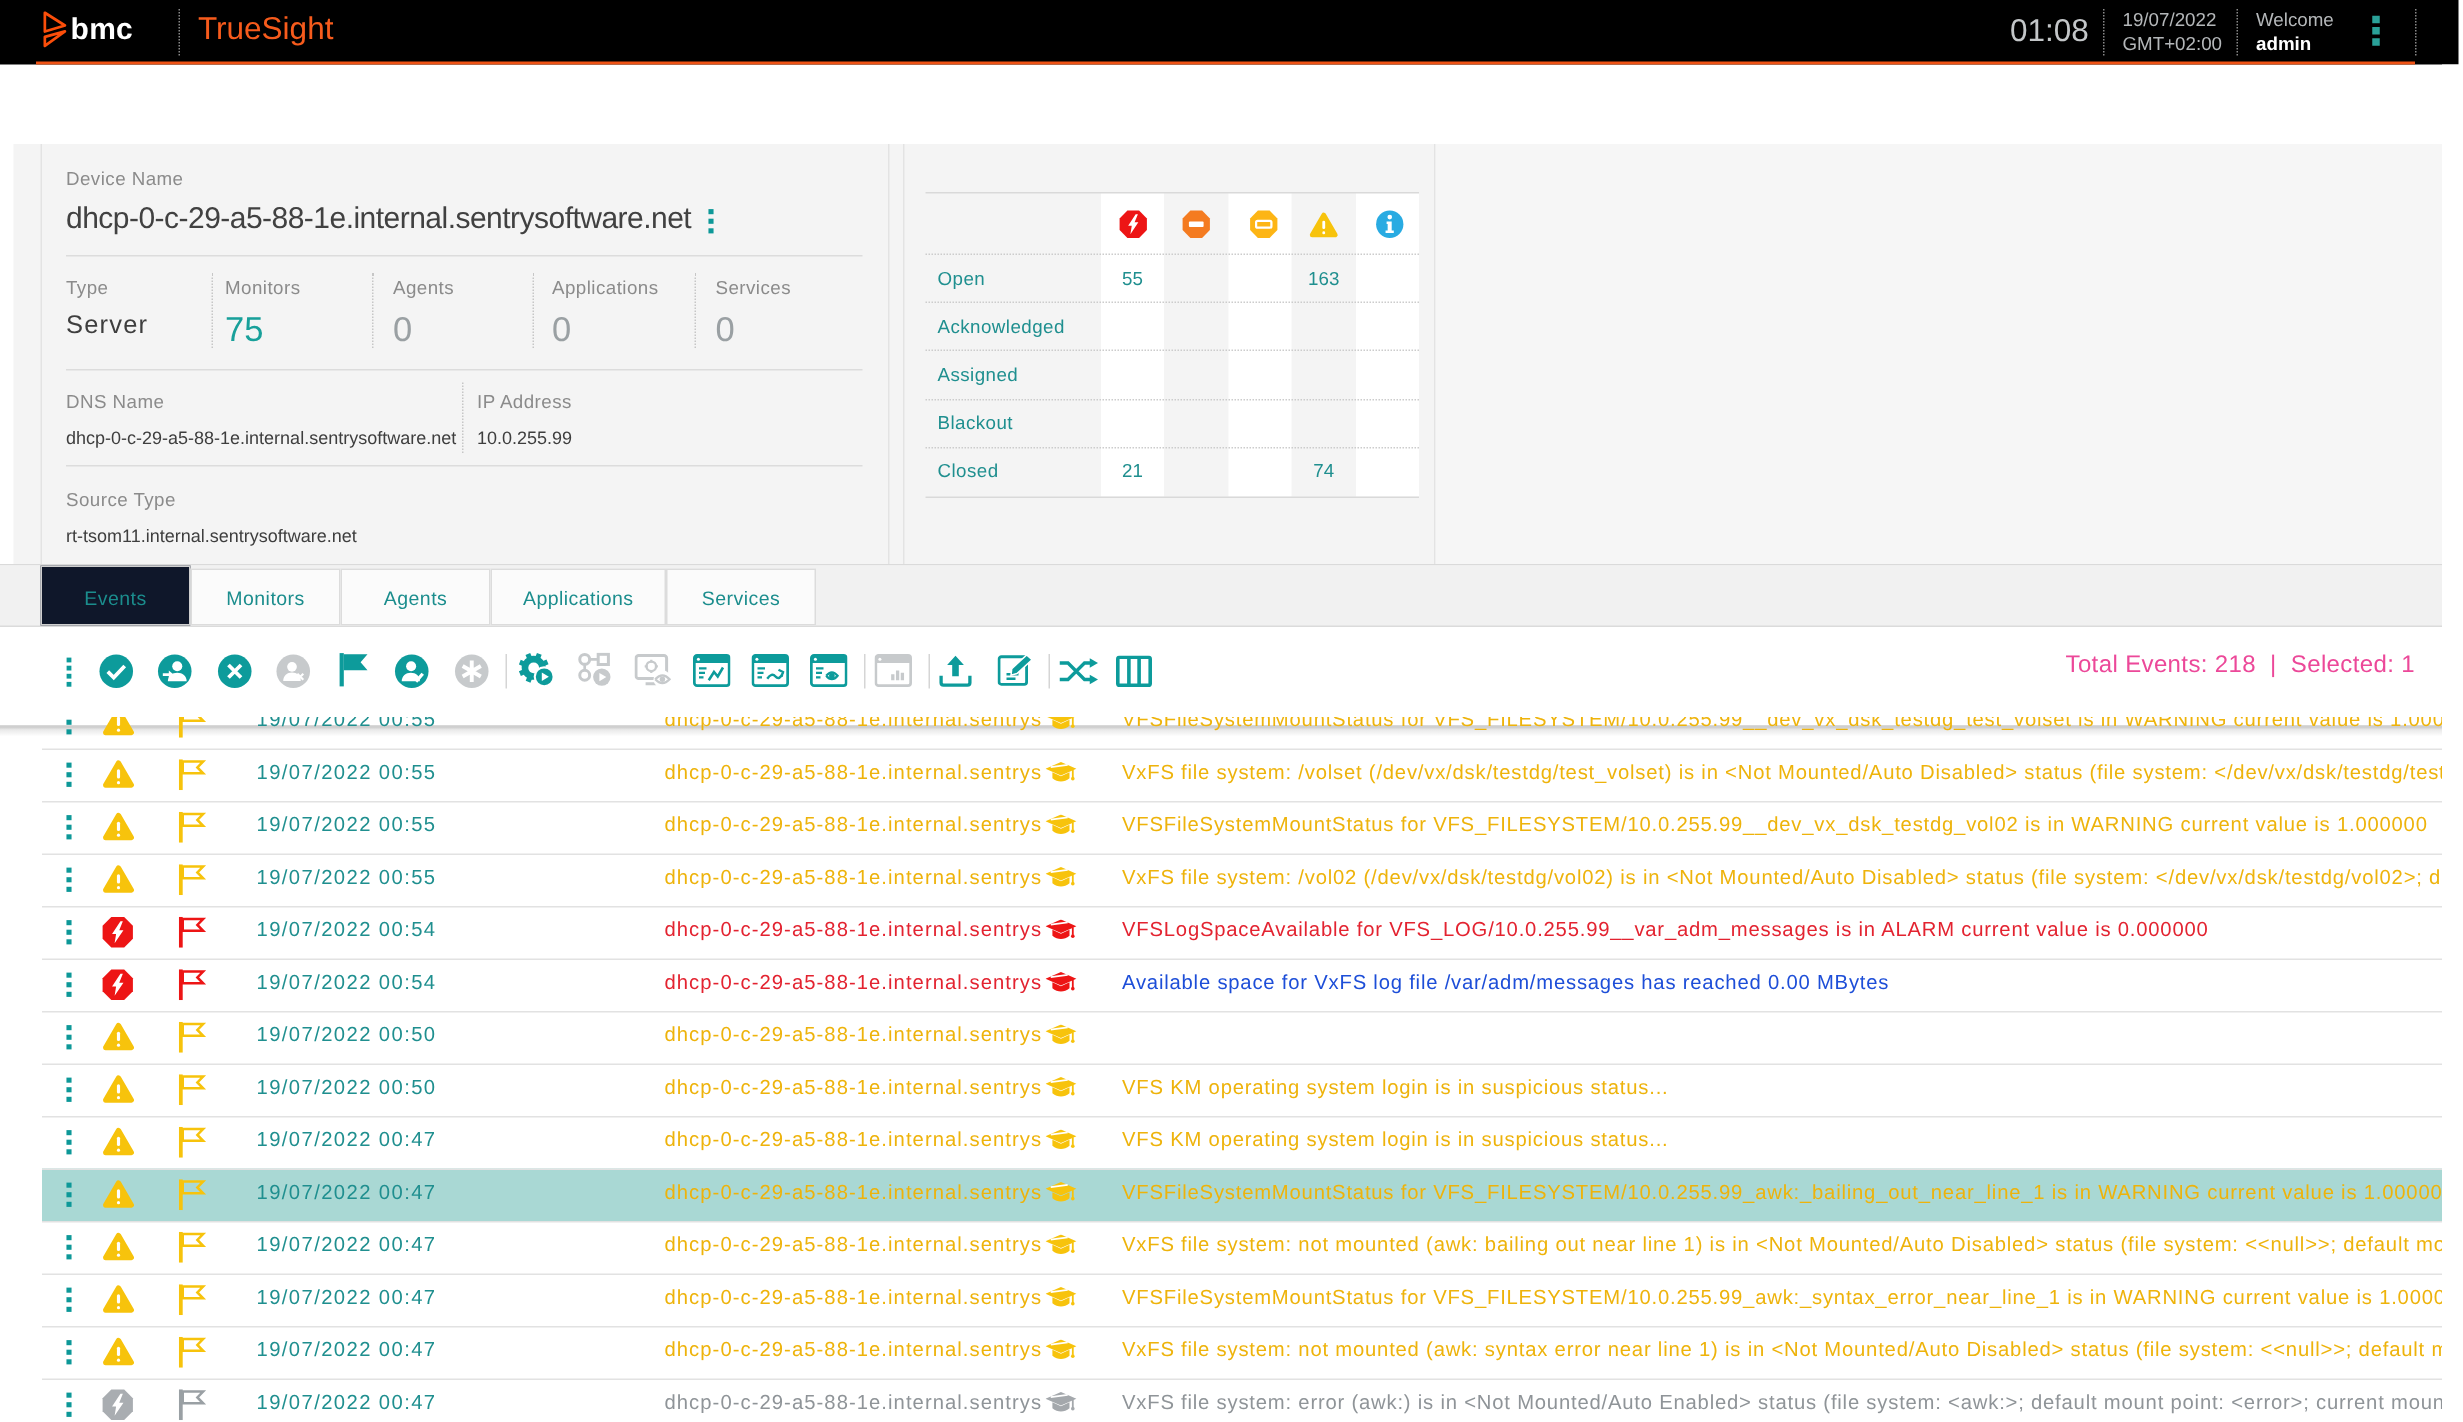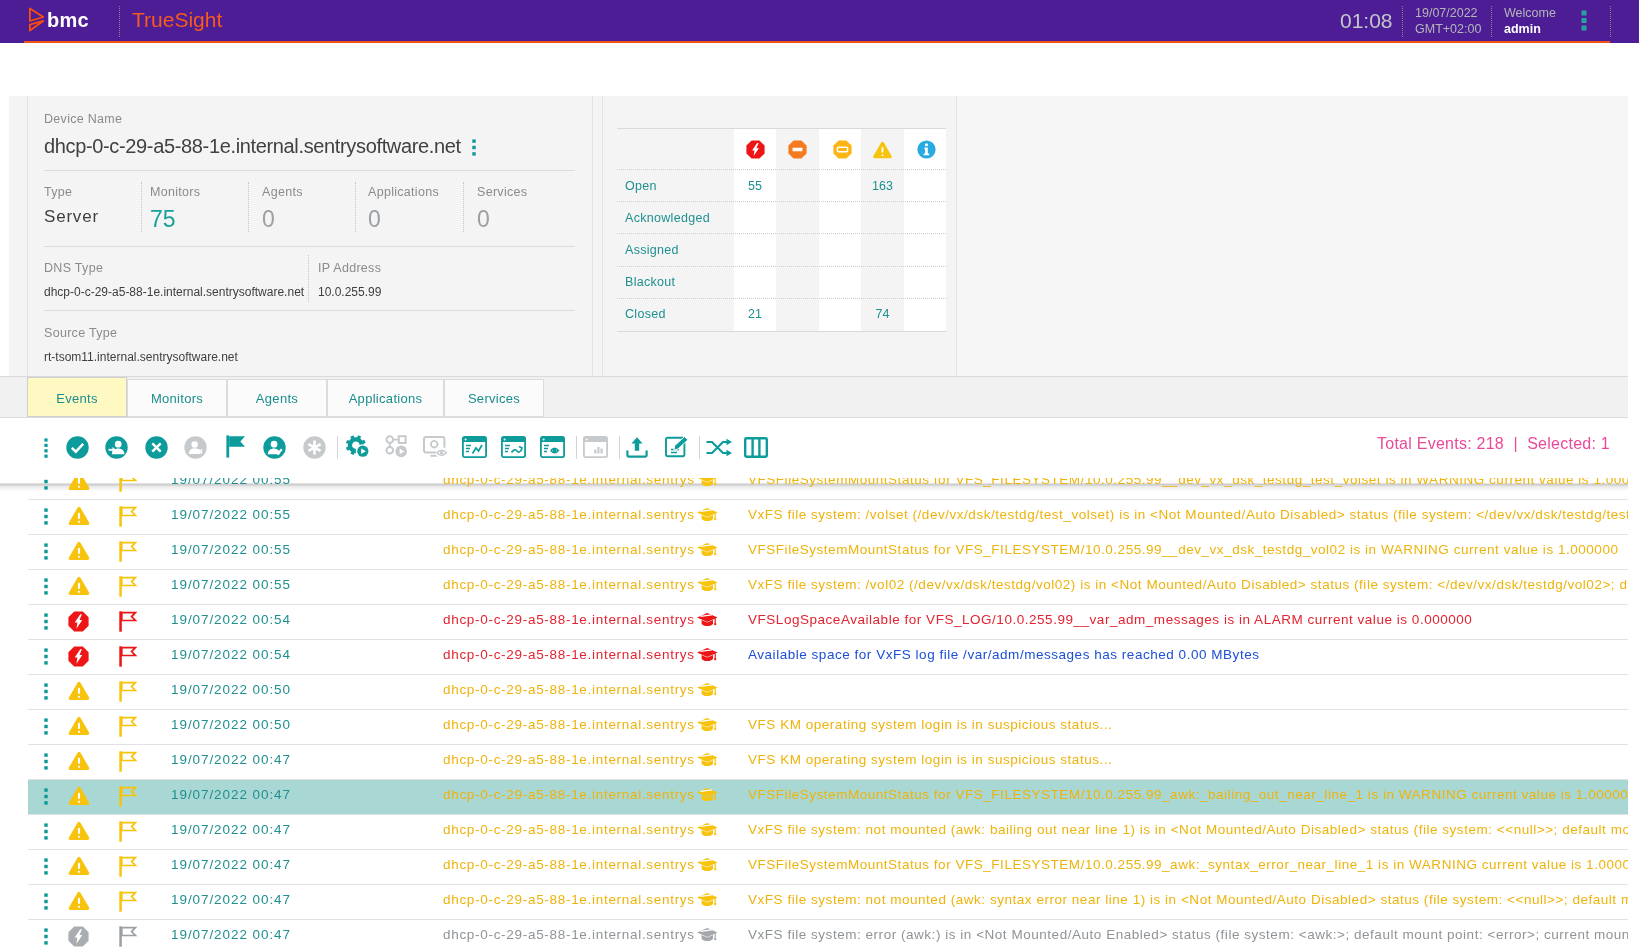--- a/index.html
+++ b/index.html
@@ -1,19 +1,19 @@
 <!DOCTYPE html>
 <html><head><meta charset="utf-8"><style>
 * { margin:0; padding:0; box-sizing:border-box; }
 html,body { width:1642px; height:948px; overflow:hidden; background:#fff;
   font-family:"Liberation Sans", sans-serif; }
 #page { position:relative; width:1642px; height:948px; }
 
 
-#topbar { position:absolute; left:0; top:0; width:1639px; height:43px; background:#4c1d95; }
+#topbar { position:absolute; left:0; top:0; width:1639px; height:43px; background:#000000; }
 #topbar .orange { position:absolute; left:24px; right:29px; bottom:0; height:2.5px; background:#ef5315; }
 #logo { position:absolute; left:28px; top:7px; }
 #bmctxt { position:absolute; left:47px; top:9px; font-size:20px; font-weight:bold; color:#fff; letter-spacing:0.2px;}
 .tsep { position:absolute; top:6px; height:31px; border-left:1px dotted #888; width:0; }
 #tstext { position:absolute; left:132px; top:8px; font-size:21px; color:#f75b1c; }
 #clock { position:absolute; left:1340px; top:9px; font-size:21px; color:#c3c6c8; }
 .tbsm { position:absolute; font-size:12.5px; color:#b4b7b9; line-height:15.5px; }
 #admin { color:#fff; font-weight:bold; }
 #tbdots { position:absolute; left:1581px; top:10px; }
 
@@ -44,21 +44,21 @@
 .sdot { position:absolute; left:15px; width:329px; border-top:1px dotted #cccccc; }
 .slbl { position:absolute; left:23px; font-size:12.5px; color:#1f8f8f; letter-spacing:0.3px;}
 .snum { position:absolute; font-size:12.5px; color:#1f8f8f; width:42px; text-align:center; }
 .sich { position:absolute; top:44px; }
 
 
 #tabstrip { position:absolute; left:0; top:377px; width:1628px; height:41px; background:#f1f1f1;
   border-bottom:1px solid #dbdbdb; }
 .tab { position:absolute; top:2px; height:38px; background:#fbfbfb; border:1px solid #dcdcdc;
   color:#1b8d8d; font-size:13px; text-align:center; line-height:37px; letter-spacing:0.3px;}
-.tab.active { background:#fef9c3; border-color:#cfcfcf; top:0; height:40px; line-height:41px;}
+.tab.active { background:#0f172a; border-color:#cfcfcf; top:0; height:40px; line-height:41px;}
 
 
 #toolbar { position:absolute; left:0; top:418px; width:1628px; height:59px; background:#fff; }
 #toolbar svg { position:absolute; }
 .tsepline { position:absolute; top:18px; height:23px; width:0; border-left:1px solid #d5d5d5; }
 #totals { position:absolute; right:18px; top:17px; font-size:16px; color:#ec4899; letter-spacing:0.25px;}
 
 
 #tablewrap { position:absolute; left:0; top:478px; width:1628px; height:470px; overflow:hidden; background:#fff; }
 .cliptop { position:relative; height:21px; overflow:hidden;
@@ -134,21 +134,21 @@
     <span class="bigval" style="left:150px; top:110px; color:#18a09a;">75</span>
     <span class="bigval" style="left:262px; top:110px;">0</span>
     <span class="bigval" style="left:368px; top:110px;">0</span>
     <span class="bigval" style="left:477px; top:110px;">0</span>
     <div class="dotv" style="left:141px; top:86px; height:50px;"></div>
     <div class="dotv" style="left:248px; top:86px; height:50px;"></div>
     <div class="dotv" style="left:355px; top:86px; height:50px;"></div>
     <div class="dotv" style="left:463px; top:86px; height:50px;"></div>
     <div class="hline" style="top:149.5px"></div>
 
-    <span class="lbl" style="left:44px; top:165px;">DNS Type</span>
+    <span class="lbl" style="left:44px; top:165px;">DNS Name</span>
     <span class="lbl" style="left:318px; top:165px;">IP Address</span>
     <span class="val" style="left:44px; top:189px;">dhcp-0-c-29-a5-88-1e.internal.sentrysoftware.net</span>
     <span class="val" style="left:318px; top:189px;">10.0.255.99</span>
     <div class="dotv" style="left:308px; top:159px; height:47px;"></div>
     <div class="hline" style="top:214px"></div>
 
     <span class="lbl" style="left:44px; top:230px;">Source Type</span>
     <span class="val" style="left:44px; top:254px;">rt-tsom11.internal.sentrysoftware.net</span>
 
     <div id="sumtab">

